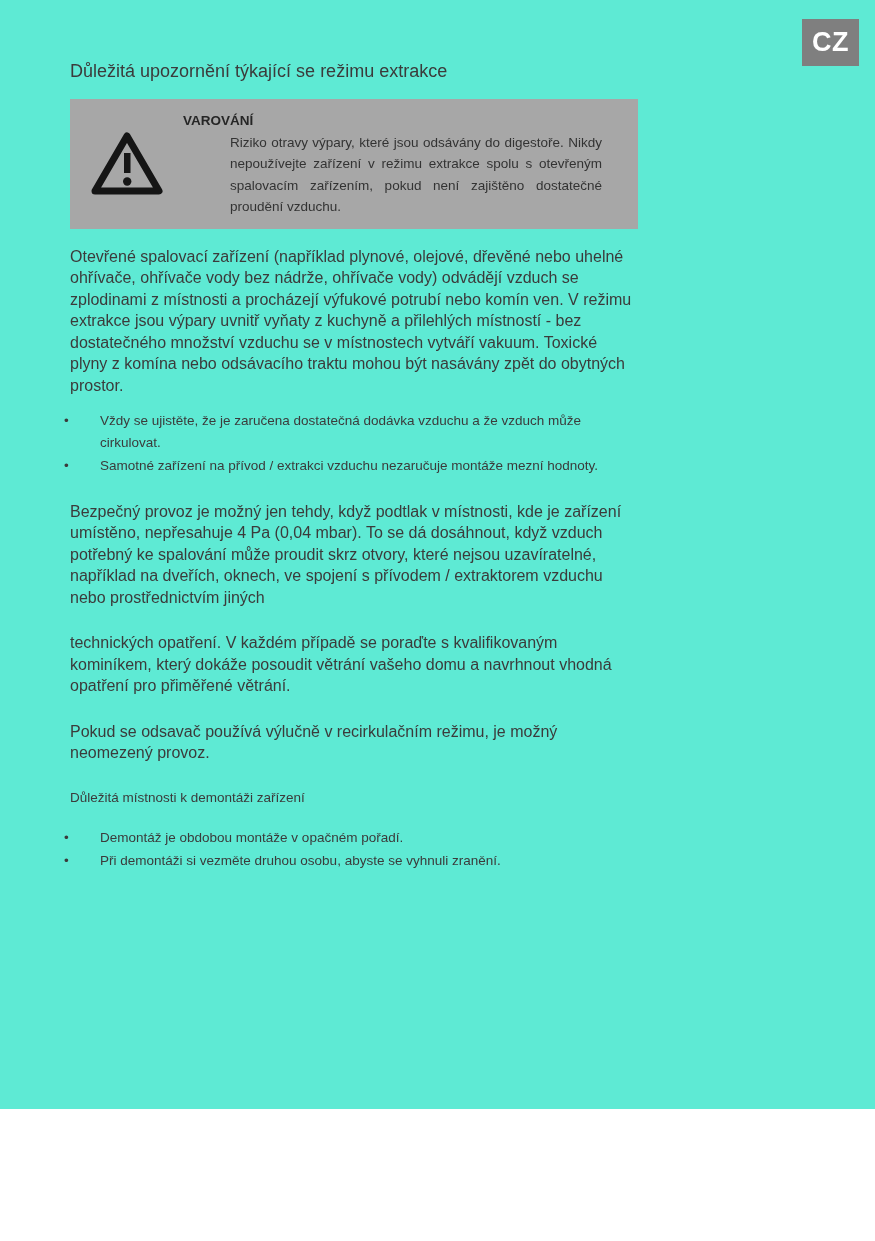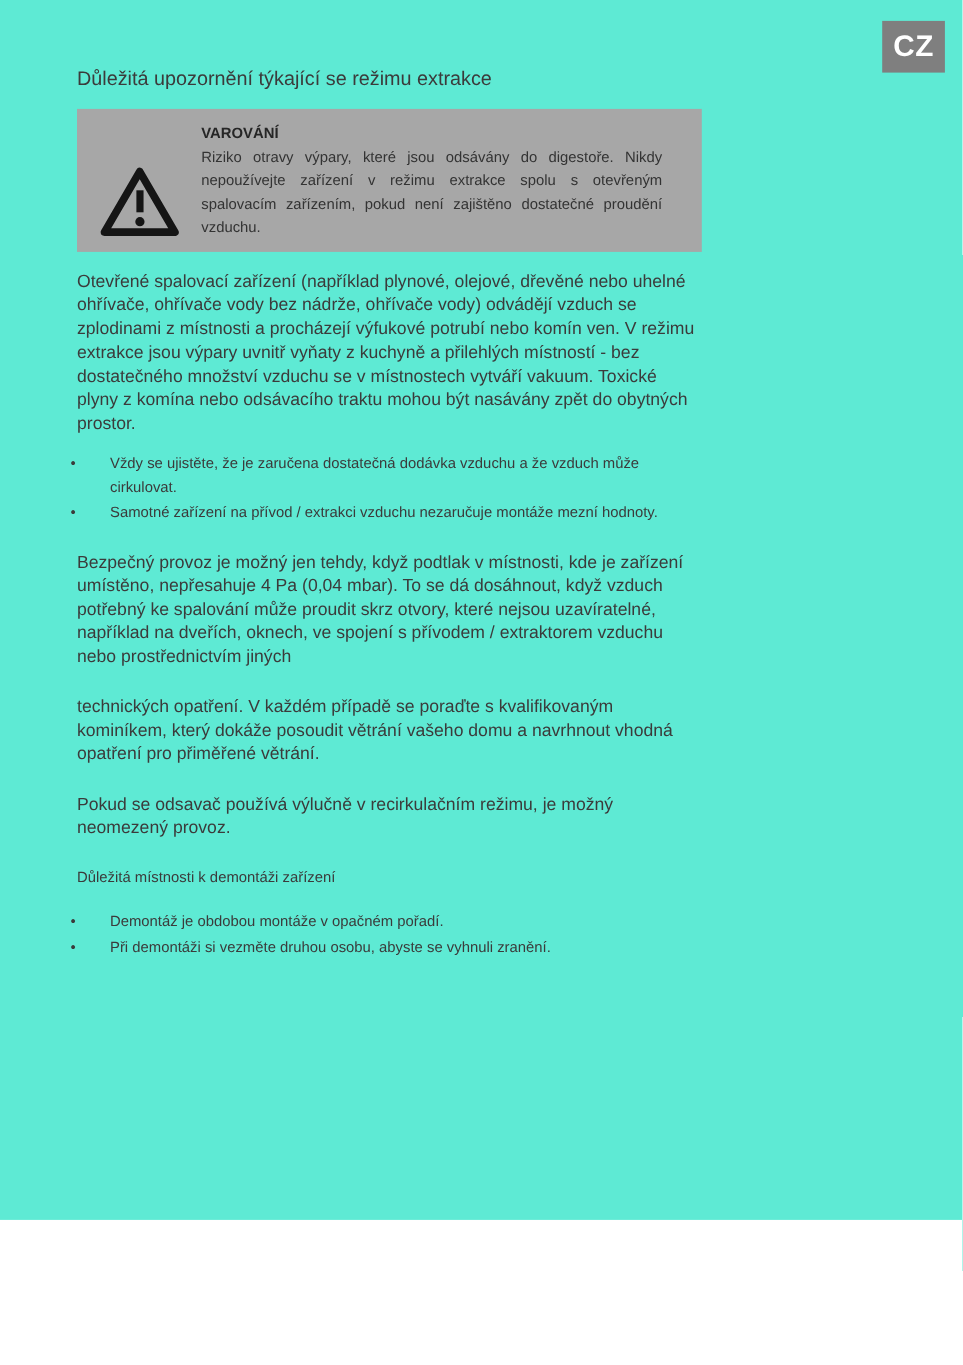--- a/index.html
+++ b/index.html
@@ -41,21 +41,21 @@
     margin: 0;
     font-size: 18px;
     font-weight: 400;
     color: #3b3b3b;
     line-height: 19px;
   }
   .warning-box {
     margin-top: 18px;
     background: var(--warning-bg, #a7a7a7);
     display: flex;
-    align-items: flex-end;
+    align-items: center;
     box-sizing: border-box;
     min-height: 118px;
     padding: 11px 36px 11px 0;
   }
   .warning-icon-col {
     flex: none;
     width: 113px;
     display: flex;
     align-items: center;
     justify-content: center;
@@ -67,20 +67,21 @@
     font-size: 13.5px;
     font-weight: 700;
     color: #262626;
     line-height: 21.5px;
   }
   .warning-body {
     font-size: 13.5px;
     line-height: 21.5px;
     color: #333333;
     text-align: justify;
+    margin-left: 47px;
   }
   .para {
     margin: 17px 0 0 0;
     font-size: 16px;
     line-height: 21.5px;
     color: #3b3b3b;
   }
   .para.gap-lg { margin-top: 24px; }
   .bullet-list {
     margin-top: 14px;

